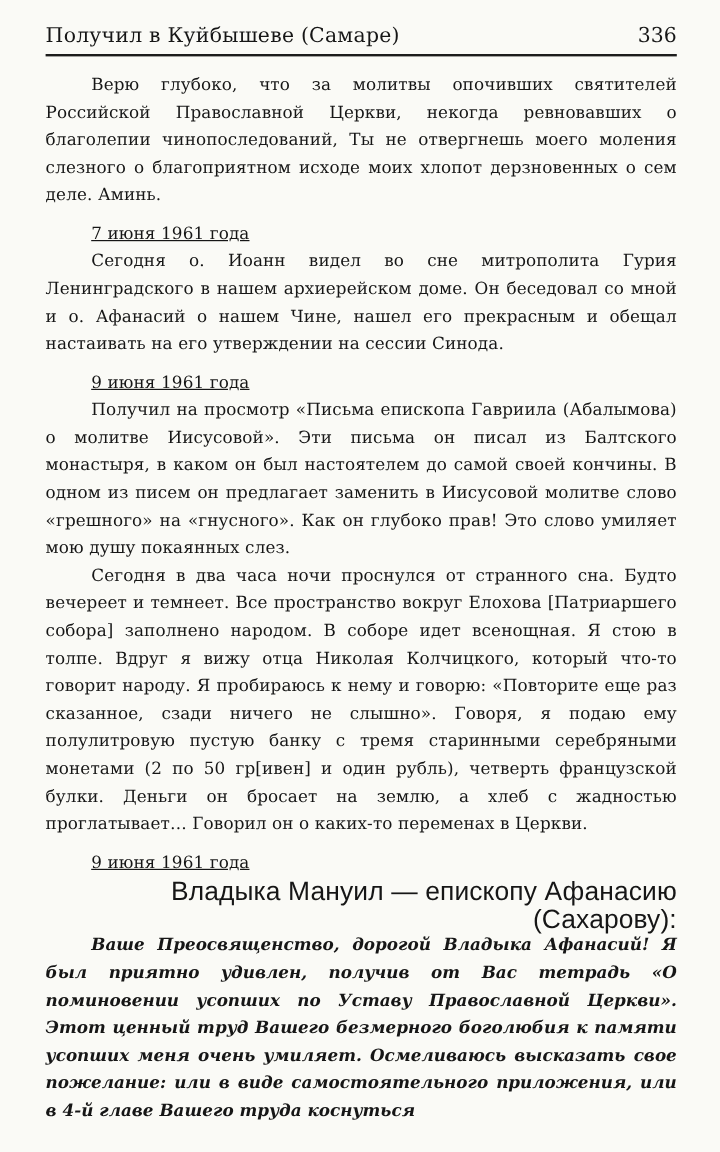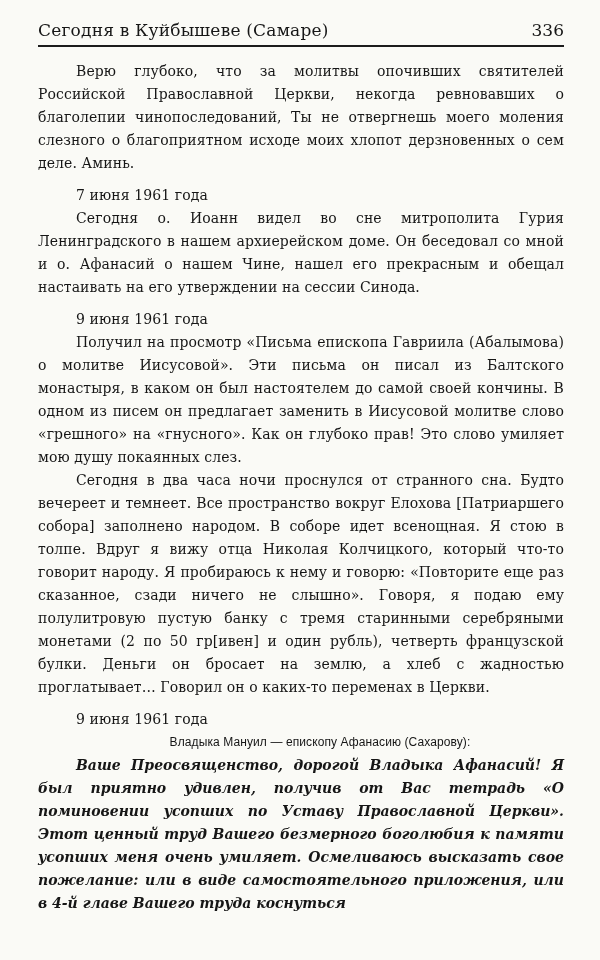--- a/index.html
+++ b/index.html
@@ -37,39 +37,40 @@
     margin: 0;
     font-size: 14px;
     line-height: 23px;
     text-indent: 38px;
     text-align: justify;
     letter-spacing: 0.1px;
   }
   .page-body p.date {
     margin-top: 9px;
     text-align: left;
+    text-decoration: underline;
   }
   .page-body p.attribution {
     font-family: "Liberation Sans", "DejaVu Sans", sans-serif;
-    font-size: 12px;
-    text-align: center;
+    font-size: 22px;
+    text-align: right;
   }
   .page-body p.letter {
     font-family: "DejaVu Serif", serif;
     font-style: italic;
     font-weight: 700;
     letter-spacing: 0px;
   }
 </style>
 </head>
 <body style="--paper: #fafaf6; --ink: #161616;">
 
 <div class="page">
   <header class="running-header">
-    <span class="title">Сегодня в Куйбышеве (Самаре)</span>
+    <span class="title">Получил в Куйбышеве (Самаре)</span>
     <span class="page-number">336</span>
   </header>
   <main class="page-body">
       <p class="body">Верю глубоко, что за молитвы опочивших святителей Российской Православной Церкви, некогда ревновавших о благолепии чинопоследований, Ты не отвергнешь моего моления слезного о благоприятном исходе моих хлопот дерзновенных о сем деле. Аминь.</p>
       <p class="date">7 июня 1961 года</p>
       <p class="body">Сегодня о. Иоанн видел во сне митрополита Гурия Ленинградского в нашем архиерейском доме. Он беседовал со мной и о. Афанасий о нашем Чине, нашел его прекрасным и обещал настаивать на его утверждении на сессии Синода.</p>
       <p class="date">9 июня 1961 года</p>
       <p class="body">Получил на просмотр «Письма епископа Гавриила (Абалымова) о молитве Иисусовой». Эти письма он писал из Балтского монастыря, в каком он был настоятелем до самой своей кончины. В одном из писем он предлагает заменить в Иисусовой молитве слово «грешного» на «гнусного». Как он глубоко прав! Это слово умиляет мою душу покаянных слез.</p>
       <p class="body">Сегодня в два часа ночи проснулся от странного сна. Будто вечереет и темнеет. Все пространство вокруг Елохова [Патриаршего собора] заполнено народом. В соборе идет всенощная. Я стою в толпе. Вдруг я вижу отца Николая Колчицкого, который что-то говорит народу. Я пробираюсь к нему и говорю: «Повторите еще раз сказанное, сзади ничего не слышно». Говоря, я подаю ему полулитровую пустую банку с тремя старинными серебряными монетами (2 по 50 гр[ивен] и один рубль), четверть французской булки. Деньги он бросает на землю, а хлеб с жадностью проглатывает… Говорил он о каких-то переменах в Церкви.</p>
       <p class="date">9 июня 1961 года</p>

